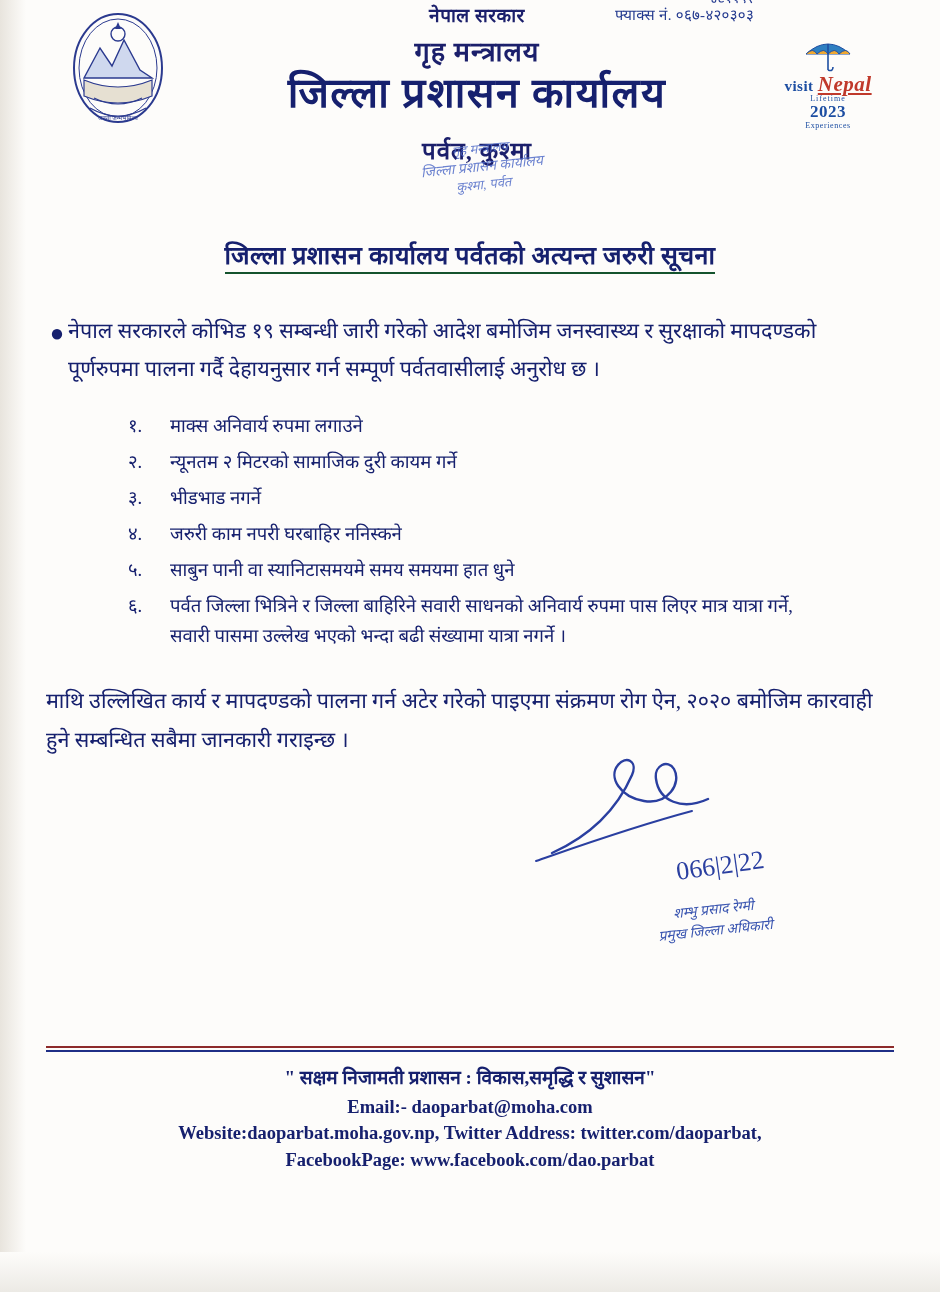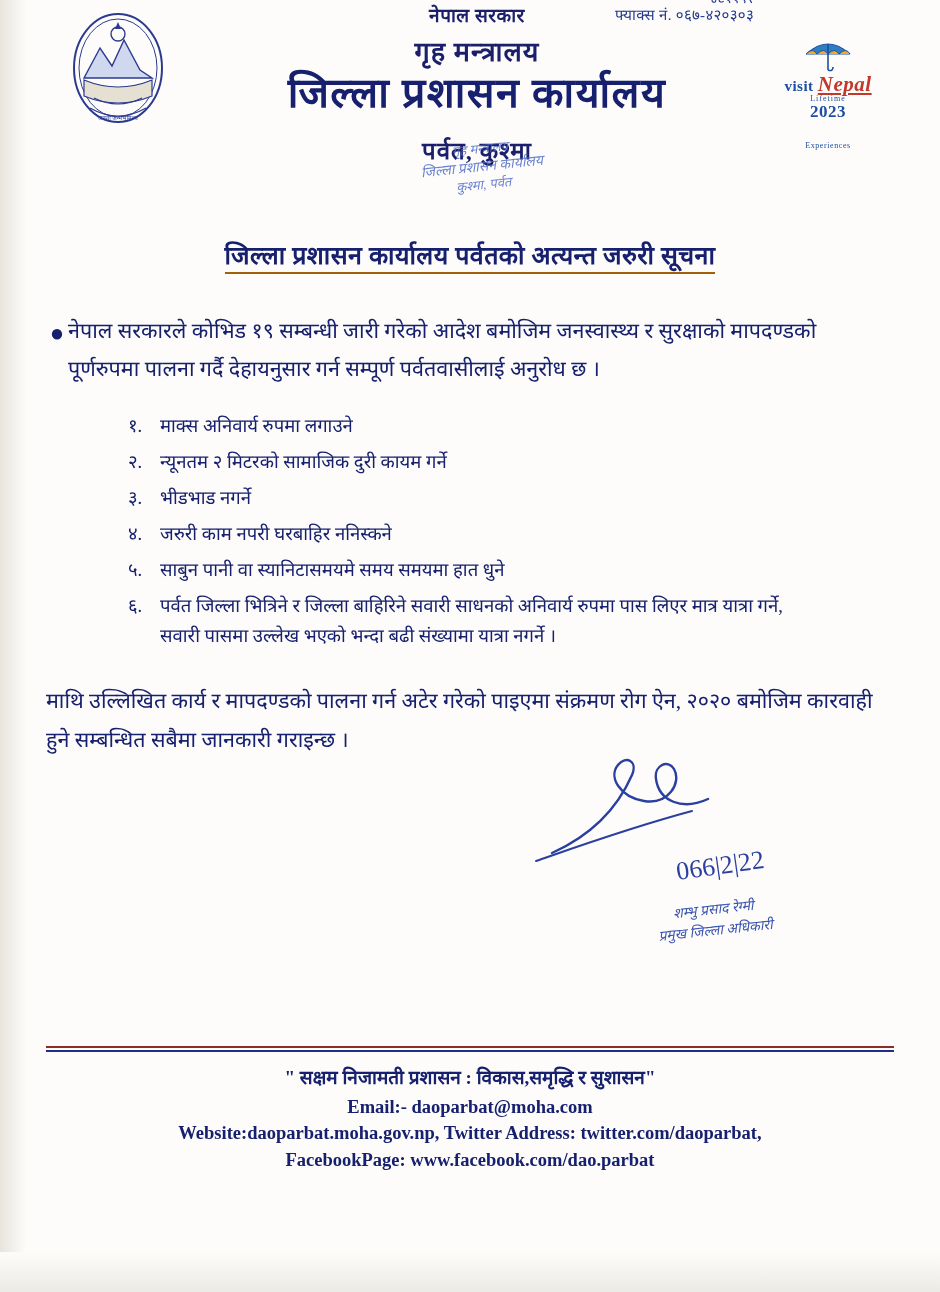--- a/index.html
+++ b/index.html
@@ -96,21 +96,20 @@
   .vn-line2 {
     font-size: 17px;
     font-weight: bold;
     letter-spacing: .5px;
     line-height: 1.05;
   }
   .vn-exp {
     font-size: 8px;
     letter-spacing: .6px;
     color: #1d4ea2;
-    margin-top: 20px;
   }
 
   .head-center {
     position: absolute;
     left: 14px; right: 0;
     top: 0;
     text-align: center;
   }
   .h-govt {
     font-size: 19px;
@@ -160,21 +159,21 @@
   
   .doc-title {
     text-align: center;
     font-size: 25px;
     font-weight: bold;
     color: #16206e;
     margin-top: 22px;
     letter-spacing: .4px;
   }
   .doc-title span {
-    border-bottom: 2px solid #a16207;
+    border-bottom: 2px solid #14532d;
     padding-bottom: 3px;
   }
 
   
   .body-wrap {
     padding: 0 58px 0 46px;
   }
   .lead {
     display: flex;
     margin-top: 42px;
@@ -207,20 +206,21 @@
     line-height: 1.62;
     color: #16206e;
     margin-bottom: 6px;
   }
   ol.rules li .num {
     flex: 0 0 32px;
   }
   ol.rules li .txt {
     flex: 1;
     padding-right: 70px;
+    margin-left: 10px;
   }
 
   .closing {
     margin-top: 30px;
     font-size: 21.5px;
     line-height: 1.8;
     color: #16206e;
     padding-right: 6px;
   }
 

